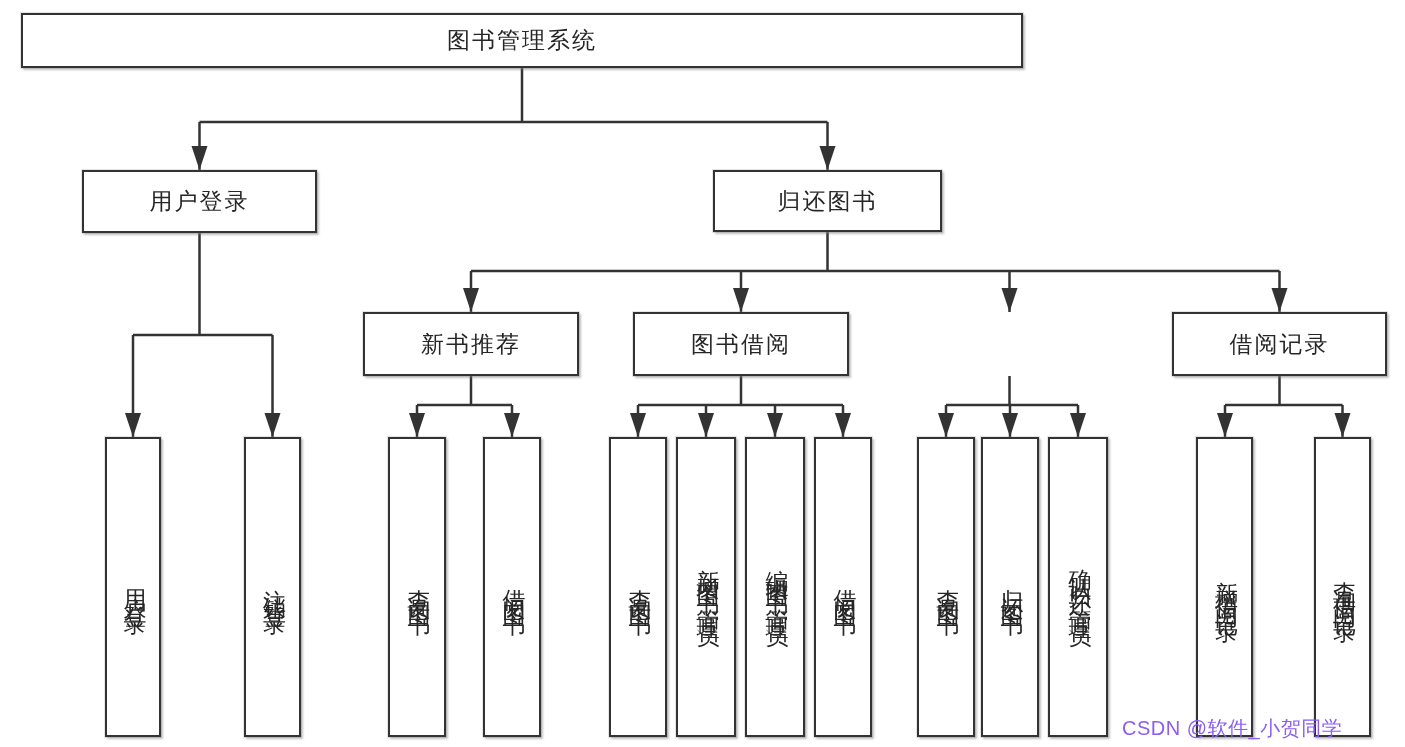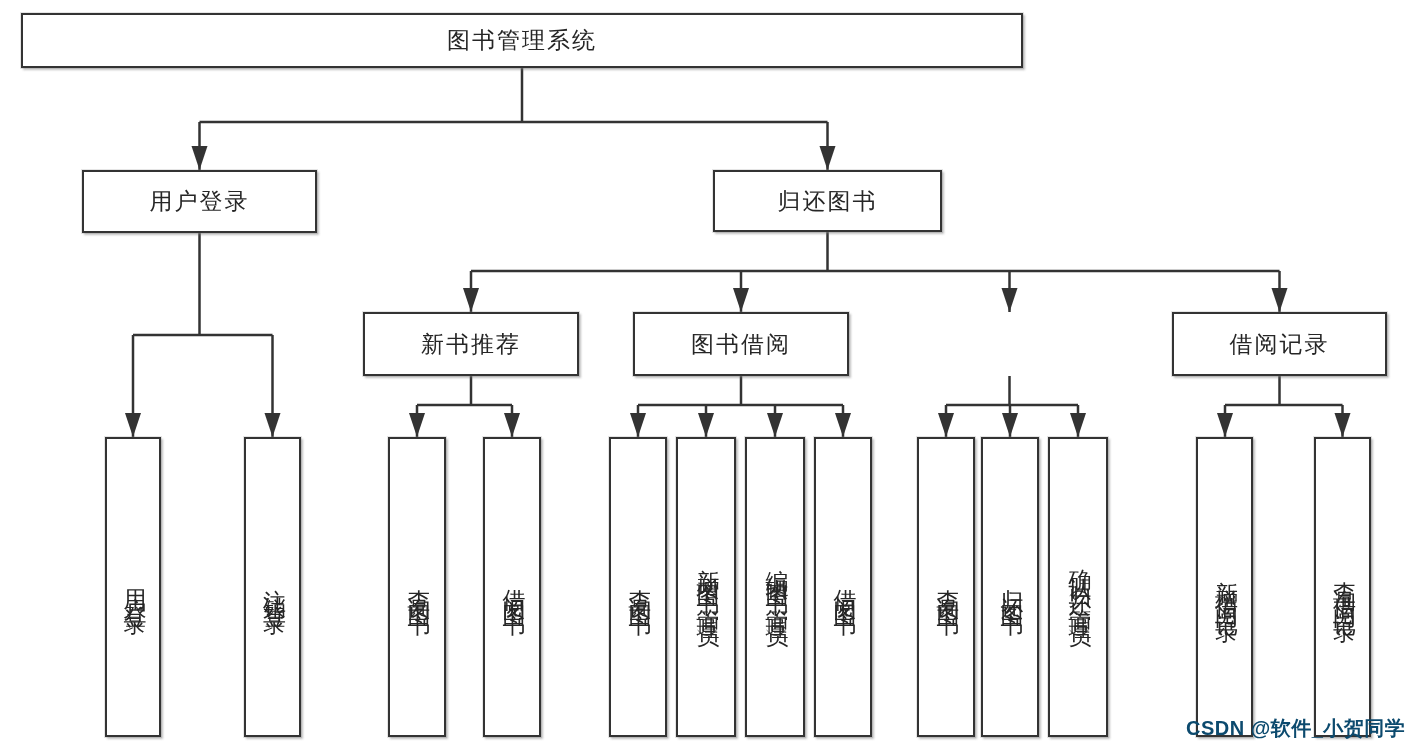--- a/index.html
+++ b/index.html
@@ -47,28 +47,27 @@
   .vbox .label {
     writing-mode: vertical-rl;
     text-orientation: mixed;
     font-size: 23px;
     letter-spacing: 8px;
     line-height: 1;
     white-space: nowrap;
   }
   #watermark {
     position: absolute;
-    left: 1186px;
+    left: 1122px;
     top: 715px;
     font-size: 20px;
-    color: #0c4a6e;
+    color: #8b5cf6;
     letter-spacing: 0.5px;
     white-space: nowrap;
     z-index: 3;
-    font-weight: bold;
   }
 </style>
 </head>
 <body>
 
 <div id="canvas">
 
   <svg id="connectors" viewBox="0 0 1405 747" xmlns="http://www.w3.org/2000/svg">
     <defs>
       <marker id="arrow" markerUnits="userSpaceOnUse" markerWidth="26" markerHeight="20" refX="24" refY="10" orient="auto">

